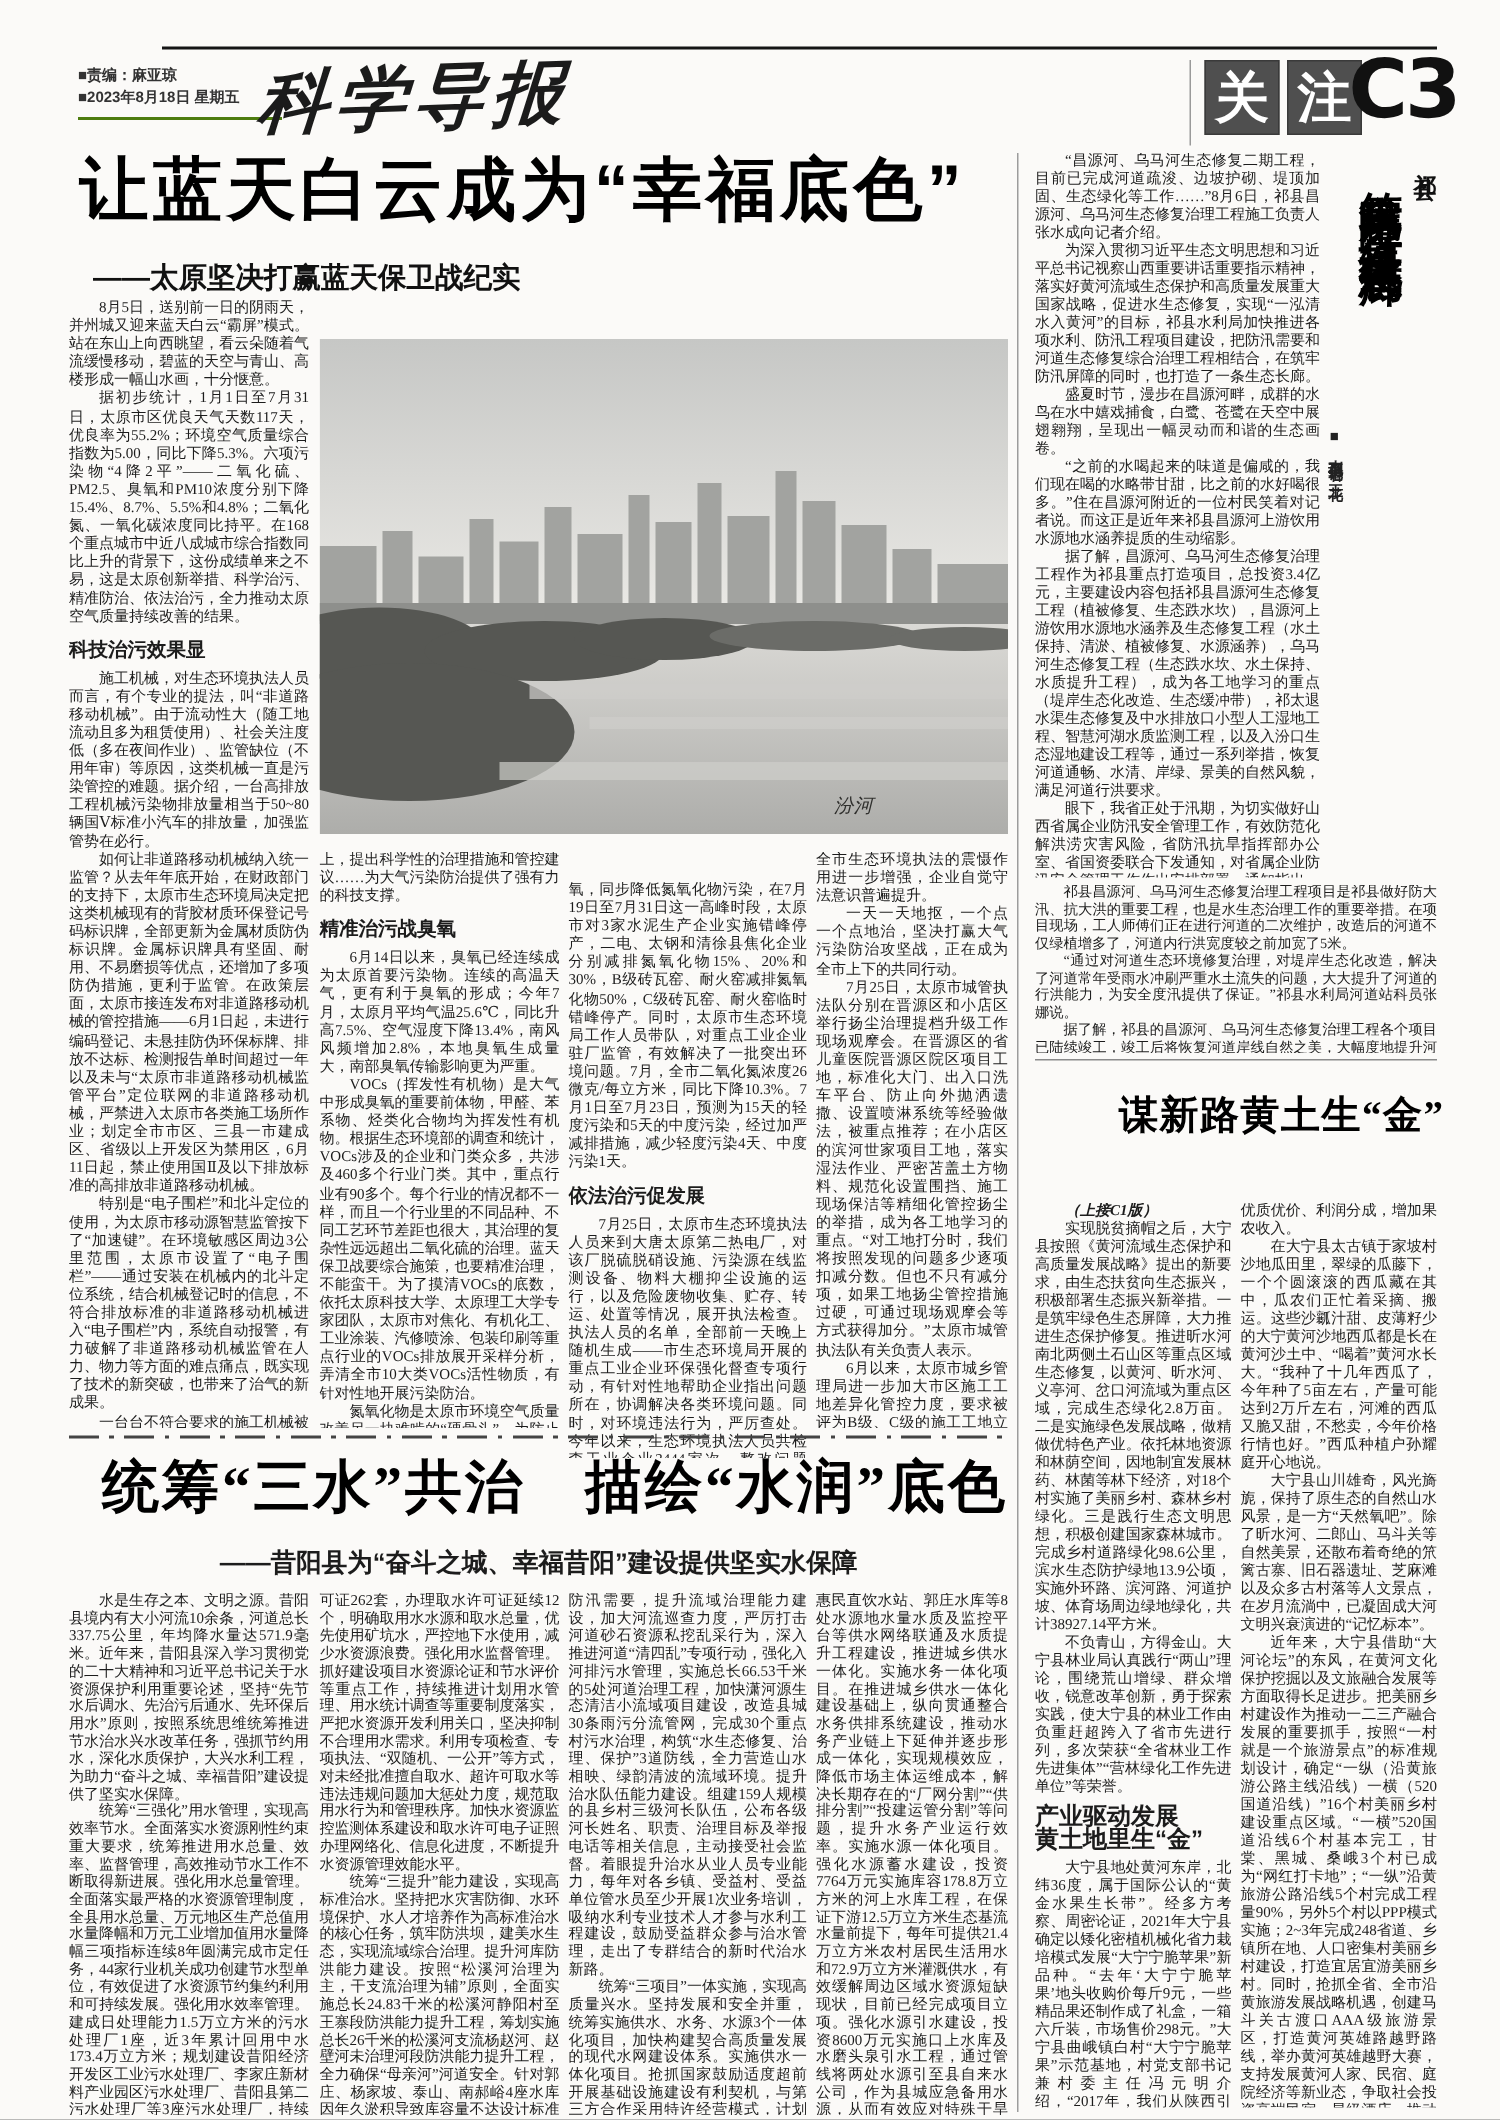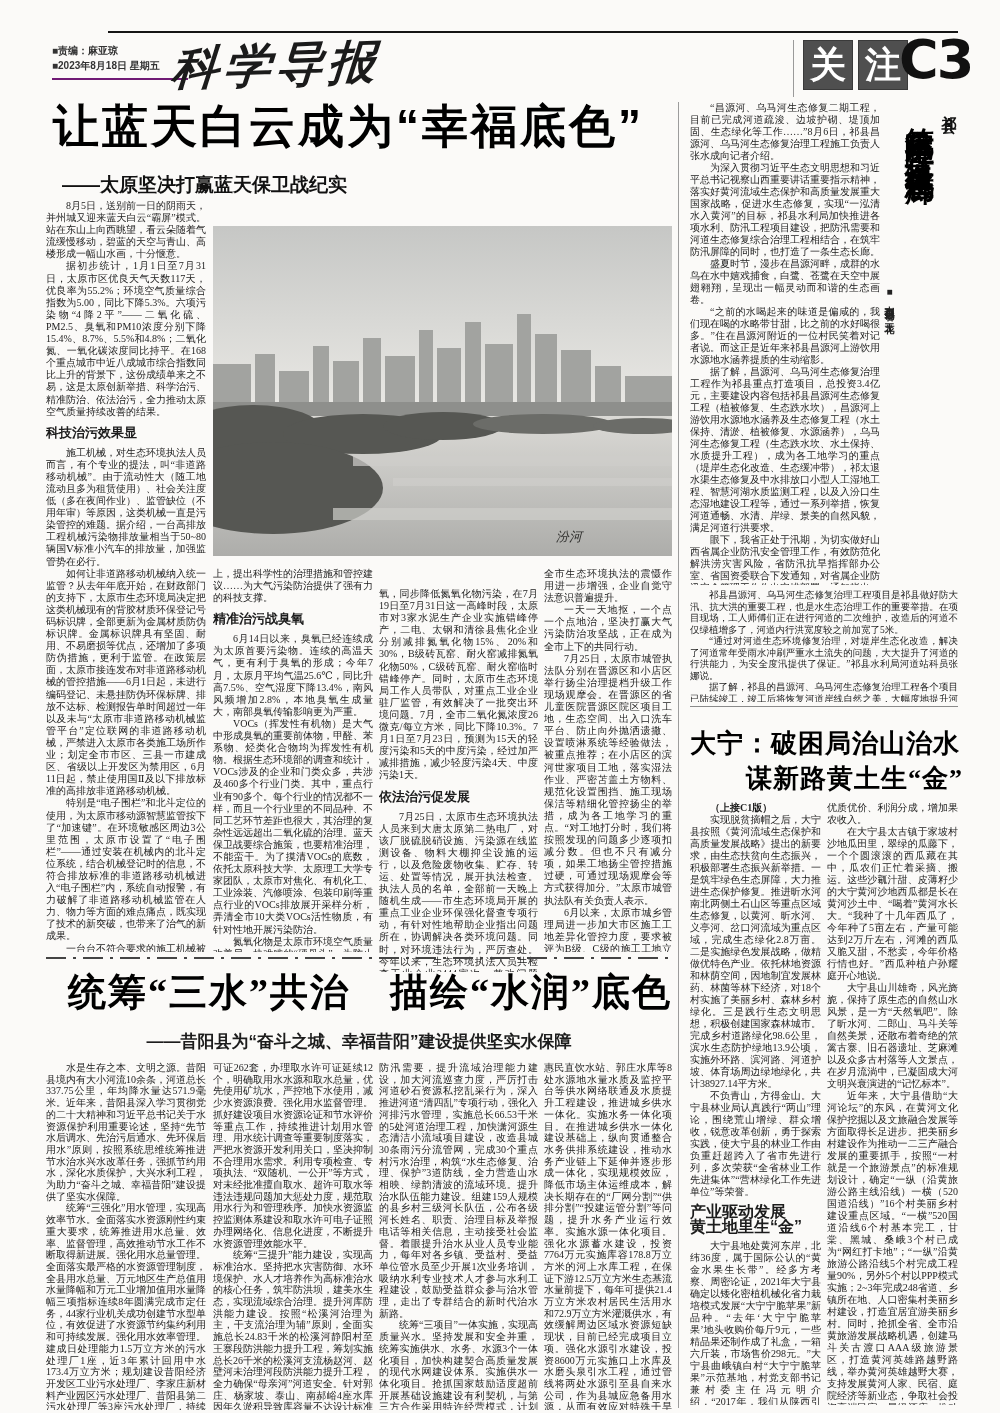--- a/index.html
+++ b/index.html
@@ -2,21 +2,21 @@
 <html><head>
 <meta charset="utf-8">
 <style>
   html,body{margin:0;padding:0;background:#888;}
   .page{position:relative;width:1000px;height:1413px;margin:0 auto;background:#fbfaf8;overflow:hidden;
         font-family:"Liberation Serif","DejaVu Serif",serif;color:#1c1c1c;}
   .abs{position:absolute;}
   
   .top-rule{left:108px;top:31px;width:850px;height:2px;background:#151515;}
   .editor-block{left:52px;top:43px;width:136px;font:bold 10px/15px "Liberation Sans",sans-serif;
-                border-bottom:2px solid #701a75;padding-bottom:5px;color:#333;}
+                border-bottom:2px solid #4d7c0f;padding-bottom:5px;color:#333;}
   .masthead{left:172px;top:34px;font:bold italic 47px "DejaVu Serif",serif;letter-spacing:5px;
             transform:skewX(-6deg) rotate(-2deg);color:#1b1b1b;white-space:nowrap;}
   .badge-rule{left:793px;top:40px;width:1px;height:57px;background:#9a9a9a;}
   .badge{left:803px;top:40px;display:flex;gap:5px;}
   .badge-box{width:48px;height:48px;background:#4f4f4f;color:#fff;display:flex;align-items:center;
              justify-content:center;font:bold 36px/1 "Liberation Sans",sans-serif;border:1px solid #3a3a3a;}
   .page-no{left:899px;top:30px;font:bold 54px/1.1 "DejaVu Sans",sans-serif;letter-spacing:-2px;color:#111;}
   
   .main-headline{left:53px;top:100px;width:625px;font:900 46px/1.15 "Liberation Sans",sans-serif;
                  letter-spacing:3px;white-space:nowrap;color:#000;}
@@ -24,21 +24,21 @@
   .photo{left:213px;top:226px;width:459px;height:330px;overflow:hidden;}
   .photo-caption{left:556px;top:528px;font:italic 13px "Liberation Serif",serif;color:#2f2f2d;}
   .col{overflow:hidden;text-align:justify;font-size:10px;line-height:12.1px;}
   .col-m1{left:46px;top:200px;width:160px;height:752px;}
   .col-m2{left:213px;top:568px;width:160px;height:384px;}
   .col-m3{left:379px;top:568px;width:159px;height:384px;margin-top:20px;}
   .col-m4{left:544px;top:568px;width:128px;height:384px;}
   .blk{margin:0;}
   .blk-para{text-indent:2em;}
   .blk-cont{text-indent:0;}
-  .blk-note{text-indent:2em;font-weight:bold;}
+  .blk-note{text-indent:2em;font-weight:bold;font-style:italic;}
   .blk-subhead{font:bold 13px/16px "Liberation Sans",sans-serif;text-indent:0;margin:7px 0 6px;text-align:left;}
   .dashdot{left:46px;top:957px;width:626px;height:2px;
      background:repeating-linear-gradient(90deg,#444 0 20px,transparent 20px 27px,#444 27px 30px,transparent 30px 37px);}
   
   .b-headline{left:46px;top:970px;width:626px;text-align:right;font:bold 38px/1.2 "Liberation Serif",serif;
               letter-spacing:2px;white-space:nowrap;color:#000;}
   .b-subtitle{left:46px;top:1030px;width:626px;text-align:center;font:bold 17px "Liberation Sans",sans-serif;}
   .col-b{font-size:10px;line-height:11.7px;}
   .col-b1{left:46px;top:1062px;width:160px;height:348px;}
   .col-b2{left:213px;top:1062px;width:160px;height:348px;}
@@ -157,21 +157,21 @@
       <div class="blk blk-para">氮氧化物是太原市环境空气质量改善另一块难啃的“硬骨头”。为防止高温天气下氮氧化物经光照产生原子氧，原子氧又与空气中的氧气生成臭</div>
     </div>
   <div class="abs col col-m3">
       <div class="blk blk-cont">氧，同步降低氮氧化物污染，在7月19日至7月31日这一高峰时段，太原市对3家水泥生产企业实施错峰停产，二电、太钢和清徐县焦化企业分别减排氮氧化物15%、20%和30%，B级砖瓦窑、耐火窑减排氮氧化物50%，C级砖瓦窑、耐火窑临时错峰停产。同时，太原市生态环境局工作人员带队，对重点工业企业驻厂监管，有效解决了一批突出环境问题。7月，全市二氧化氮浓度26微克/每立方米，同比下降10.3%。7月1日至7月23日，预测为15天的轻度污染和5天的中度污染，经过加严减排措施，减少轻度污染4天、中度污染1天。</div>
       <div class="blk blk-subhead">依法治污促发展</div>
       <div class="blk blk-para">7月25日，太原市生态环境执法人员来到大唐太原第二热电厂，对该厂脱硫脱硝设施、污染源在线监测设备、物料大棚抑尘设施的运行，以及危险废物收集、贮存、转运、处置等情况，展开执法检查。执法人员的名单，全部前一天晚上随机生成——市生态环境局开展的重点工业企业环保强化督查专项行动，有针对性地帮助企业指出问题所在，协调解决各类环境问题。同时，对环境违法行为，严厉查处。今年以来，生态环境执法人员共检查工业企业3444家次，整改问题1484件，立行立改1413个，限产停产3家，关停取缔3家，向公安部门移送涉嫌环境违法犯罪案件30件，行政处罚35件，</div>
     </div>
   <div class="abs col col-m4">
       <div class="blk blk-cont">全市生态环境执法的震慑作用进一步增强，企业自觉守法意识普遍提升。</div>
       <div class="blk blk-para">一天一天地抠，一个点一个点地治，坚决打赢大气污染防治攻坚战，正在成为全市上下的共同行动。</div>
-      <div class="blk blk-para">7月25日，太原市城管执法队分别在晋源区和小店区举行扬尘治理提档升级工作现场观摩会。在晋源区的省儿童医院晋源区院区项目工地，生态空间、出入口洗车平台、防止向外抛洒遗撒、设置喷淋系统等经验做法，被重点推荐；在小店区的滨河世家项目工地，落实湿法作业、严密苫盖土方物料、规范化设置围挡、施工现场保洁等精细化管控扬尘的举措，成为各工地学习的重点。“对工地打分时，我们将按照发现的问题多少逐项扣减分数。但也不只有减分项，如果工地扬尘管控措施过硬，可通过现场观摩会等方式获得加分。”太原市城管执法队有关负责人表示。</div>
+      <div class="blk blk-para">7月25日，太原市城管执法队分别在晋源区和小店区举行扬尘治理提档升级工作现场观摩会。在晋源区的省儿童医院晋源区院区项目工地，标准化大门、出入口洗车平台、防止向外抛洒遗撒、设置喷淋系统等经验做法，被重点推荐；在小店区的滨河世家项目工地，落实湿法作业、严密苫盖土方物料、规范化设置围挡、施工现场保洁等精细化管控扬尘的举措，成为各工地学习的重点。“对工地打分时，我们将按照发现的问题多少逐项扣减分数。但也不只有减分项，如果工地扬尘管控措施过硬，可通过现场观摩会等方式获得加分。”太原市城管执法队有关负责人表示。</div>
       <div class="blk blk-para">6月以来，太原市城乡管理局进一步加大市区施工工地差异化管控力度，要求被评为B级、C级的施工工地立行立改、彻底整改，经整改验收合格后方可复工。同时，加强对三县一市工作指导，施工工地扬尘污染整治百日攻坚行动取得良好效果。7月，全市PM10浓度50微克/每立方米，同比下降9.1%。</div>
     </div>
 
   <div class="abs dashdot"></div>
 
   <div class="abs b-headline">统筹“三水”共治　描绘“水润”底色</div>
   <div class="abs b-subtitle">——昔阳县为“奋斗之城、幸福昔阳”建设提供坚实水保障</div>
   <div class="abs col col-b col-b1">
       <div class="blk blk-para">水是生存之本、文明之源。昔阳县境内有大小河流10余条，河道总长337.75公里，年均降水量达571.9毫米。近年来，昔阳县深入学习贯彻党的二十大精神和习近平总书记关于水资源保护利用重要论述，坚持“先节水后调水、先治污后通水、先环保后用水”原则，按照系统思维统筹推进节水治水兴水改革任务，强抓节约用水，深化水质保护，大兴水利工程，为助力“奋斗之城、幸福昔阳”建设提供了坚实水保障。</div>
       <div class="blk blk-para">统筹“三强化”用水管理，实现高效率节水。全面落实水资源刚性约束重大要求，统筹推进用水总量、效率、监督管理，高效推动节水工作不断取得新进展。强化用水总量管理。全面落实最严格的水资源管理制度，全县用水总量、万元地区生产总值用水量降幅和万元工业增加值用水量降幅三项指标连续8年圆满完成市定任务，44家行业机关成功创建节水型单位，有效促进了水资源节约集约利用和可持续发展。强化用水效率管理。建成日处理能力1.5万立方米的污水处理厂1座，近3年累计回用中水173.4万立方米；规划建设昔阳经济开发区工业污水处理厂、李家庄新材料产业园区污水处理厂、昔阳县第二污水处理厂等3座污水处理厂，持续提升县域污水处理和中水回用水平。发放取水许</div>
@@ -207,21 +207,20 @@
   </div>
   <div class="abs col qx-wide">
       <div class="blk blk-para">祁县昌源河、乌马河生态修复治理工程项目是祁县做好防大汛、抗大洪的重要工程，也是水生态治理工作的重要举措。在项目现场，工人师傅们正在进行河道的二次维护，改造后的河道不仅绿植增多了，河道内行洪宽度较之前加宽了5米。</div>
       <div class="blk blk-para">“通过对河道生态环境修复治理，对堤岸生态化改造，解决了河道常年受雨水冲刷严重水土流失的问题，大大提升了河道的行洪能力，为安全度汛提供了保证。”祁县水利局河道站科员张娜说。</div>
       <div class="blk blk-para">据了解，祁县的昌源河、乌马河生态修复治理工程各个项目已陆续竣工，竣工后将恢复河道岸线自然之美，大幅度地提升河道的水、陆、生态空间，改善河道生态环境，俨然建成“三河汇流、两岸锦绣、全线成景”的生态格局。</div>
     </div>
 
   <div class="abs h-rule"></div>
 
   <div class="abs dn-headline">
-    <div>大宁：破困局治山治水</div>
     <div class="dn-line2">谋新路黄土生“金”</div>
   </div>
   <div class="abs col col-d col-d1">
       <div class="blk blk-note">（上接C1版）</div>
       <div class="blk blk-para">实现脱贫摘帽之后，大宁县按照《黄河流域生态保护和高质量发展战略》提出的新要求，由生态扶贫向生态振兴，积极部署生态振兴新举措。一是筑牢绿色生态屏障，大力推进生态保护修复。推进昕水河南北两侧土石山区等重点区域生态修复，以黄河、昕水河、义亭河、岔口河流域为重点区域，完成生态绿化2.8万亩。二是实施绿色发展战略，做精做优特色产业。依托林地资源和林荫空间，因地制宜发展林药、林菌等林下经济，对18个村实施了美丽乡村、森林乡村绿化。三是践行生态文明思想，积极创建国家森林城市。完成乡村道路绿化98.6公里，滨水生态防护绿地13.9公顷，实施外环路、滨河路、河道护坡、体育场周边绿地绿化，共计38927.14平方米。</div>
       <div class="blk blk-para">不负青山，方得金山。大宁县林业局认真践行“两山”理论，围绕荒山增绿、群众增收，锐意改革创新，勇于探索实践，使大宁县的林业工作由负重赶超跨入了省市先进行列，多次荣获“全省林业工作先进集体”“营林绿化工作先进单位”等荣誉。</div>
       <div class="blk blk-subhead">产业驱动发展</div>
       <div class="blk blk-subhead">黄土地里生“金”</div>
       <div class="blk blk-para">大宁县地处黄河东岸，北纬36度，属于国际公认的“黄金水果生长带”。经多方考察、周密论证，2021年大宁县确定以矮化密植机械化省力栽培模式发展“大宁宁脆苹果”新品种。“去年‘大宁宁脆苹果’地头收购价每斤9元，一些精品果还制作成了礼盒，一箱六斤装，市场售价298元。”大宁县曲峨镇白村“大宁宁脆苹果”示范基地，村党支部书记兼村委主任冯元明介绍，“2017年，我们从陕西引进‘秦脆’苹果，并与‘烟富8号’红富士嫁接而成新品种‘大宁宁脆苹果’，在全县小范围试验种植取得成功。”</div>
     </div>

